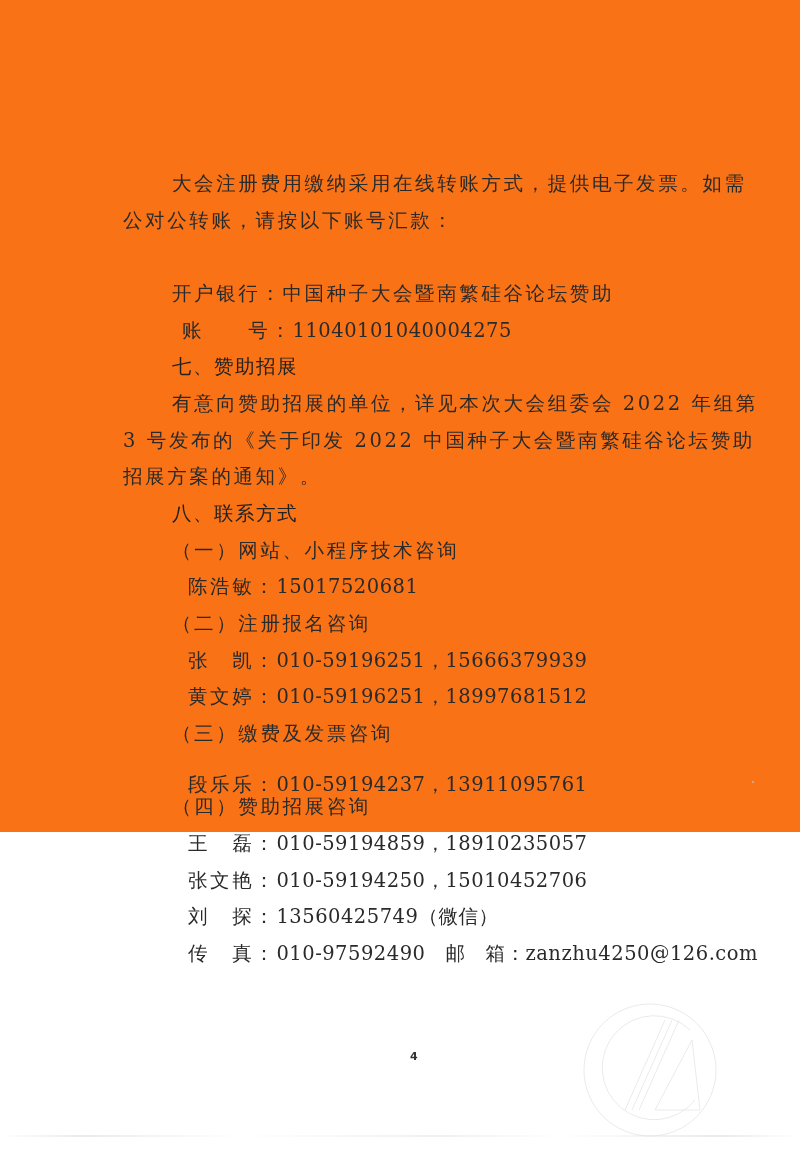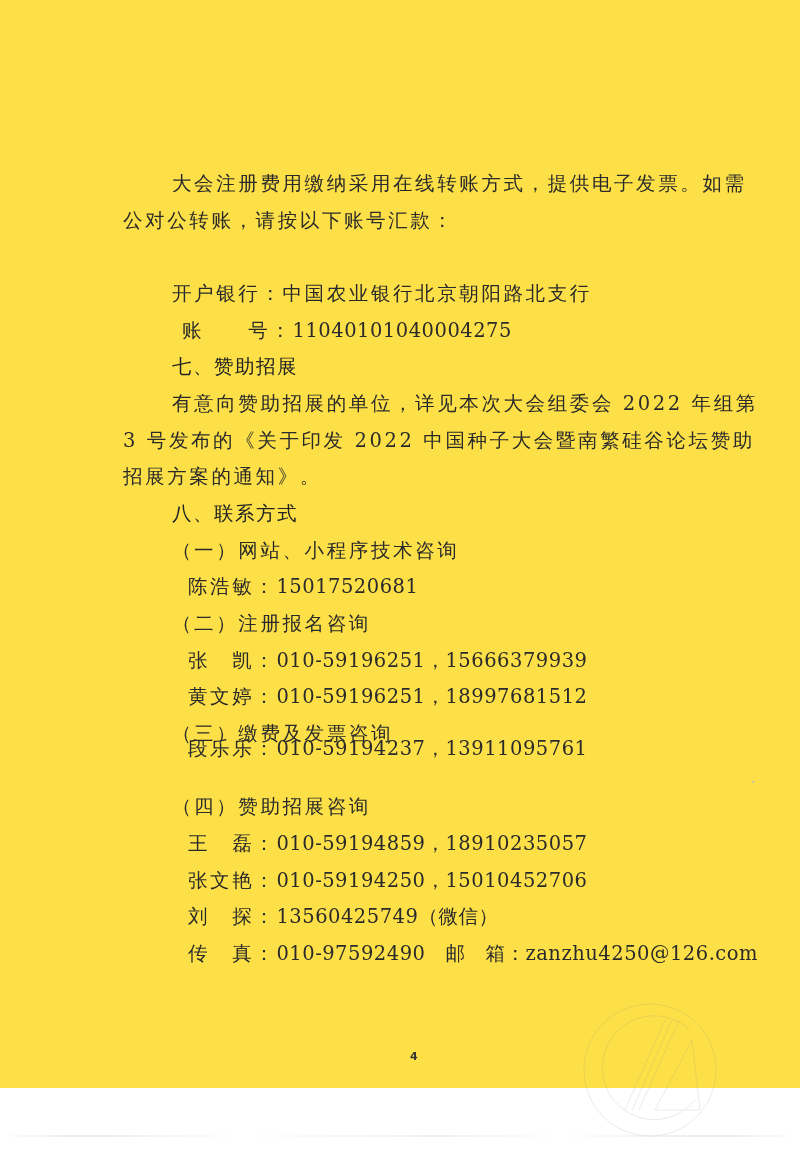--- a/index.html
+++ b/index.html
@@ -11,22 +11,22 @@
       width: 800px;
       height: 1152px;
       position: relative;
       overflow: hidden;
       font-family: "DejaVu Serif", "Liberation Serif", serif;
       color: #2a2a2a;
     }
     .page {
       position: absolute;
       left: 0; top: 0;
-      width: 800px; height: 1088px;
-      background: #fde047;
+      width: 800px; height: 832px;
+      background: #f97316;
     }
     .line {
       position: absolute;
       font-size: 19.5px;
       line-height: 28px;
       white-space: nowrap;
       letter-spacing: 2.6px;
     }
     .heading {
       font-family: "DejaVu Sans", "Liberation Sans", sans-serif;
@@ -70,21 +70,21 @@
   </style>
 </head>
 <body>
 
 <div class="page">
 
   <div class="line" style="left:172px; top:170px;">大会注册费用缴纳采用在线转账方式，提供电子发票。如需</div>
   <div class="line" style="left:123px; top:207px;">公对公转账，请按以下账号汇款：</div>
 
   <div class="line" style="left:172px; top:280px;">
-    <span>开户银行：</span><span>中国农业银行北京朝阳路北支行</span>
+    <span>开户银行：</span><span>中国种子大会暨南繁硅谷论坛赞助</span>
   </div>
   <div class="line" style="left:182px; top:317px;">
     <span>账　　号：</span><span class="num">11040101040004275</span>
   </div>
 
   <div class="line heading" style="left:172px; top:353px;">七、赞助招展</div>
   <div class="line" style="left:172px; top:390px;">有意向赞助招展的单位，详见本次大会组委会 2022 年组第</div>
   <div class="line" style="left:123px; top:427px;">3 号发布的《关于印发 2022 中国种子大会暨南繁硅谷论坛赞助</div>
   <div class="line" style="left:123px; top:463px;">招展方案的通知》。</div>
 
@@ -97,21 +97,21 @@
 
   <div class="line" style="left:172px; top:610px;">（二）注册报名咨询</div>
   <div class="line" style="left:188px; top:647px;">
     <span>张　凯：</span><span class="num">010-59196251，15666379939</span>
   </div>
   <div class="line" style="left:188px; top:683px;">
     <span>黄文婷：</span><span class="num">010-59196251，18997681512</span>
   </div>
 
   <div class="line" style="left:172px; top:720px;">（三）缴费及发票咨询</div>
-  <div class="line" style="left:188px; top:735px;">
+  <div class="line" style="left:188px; top:771px;">
     <span>段乐乐：</span><span class="num">010-59194237，13911095761</span>
   </div>
 
   <div class="line" style="left:172px; top:793px;">（四）赞助招展咨询</div>
   <div class="line" style="left:188px; top:830px;">
     <span>王　磊：</span><span class="num">010-59194859，18910235057</span>
   </div>
   <div class="line" style="left:188px; top:867px;">
     <span>张文艳：</span><span class="num">010-59194250，15010452706</span>
   </div>

